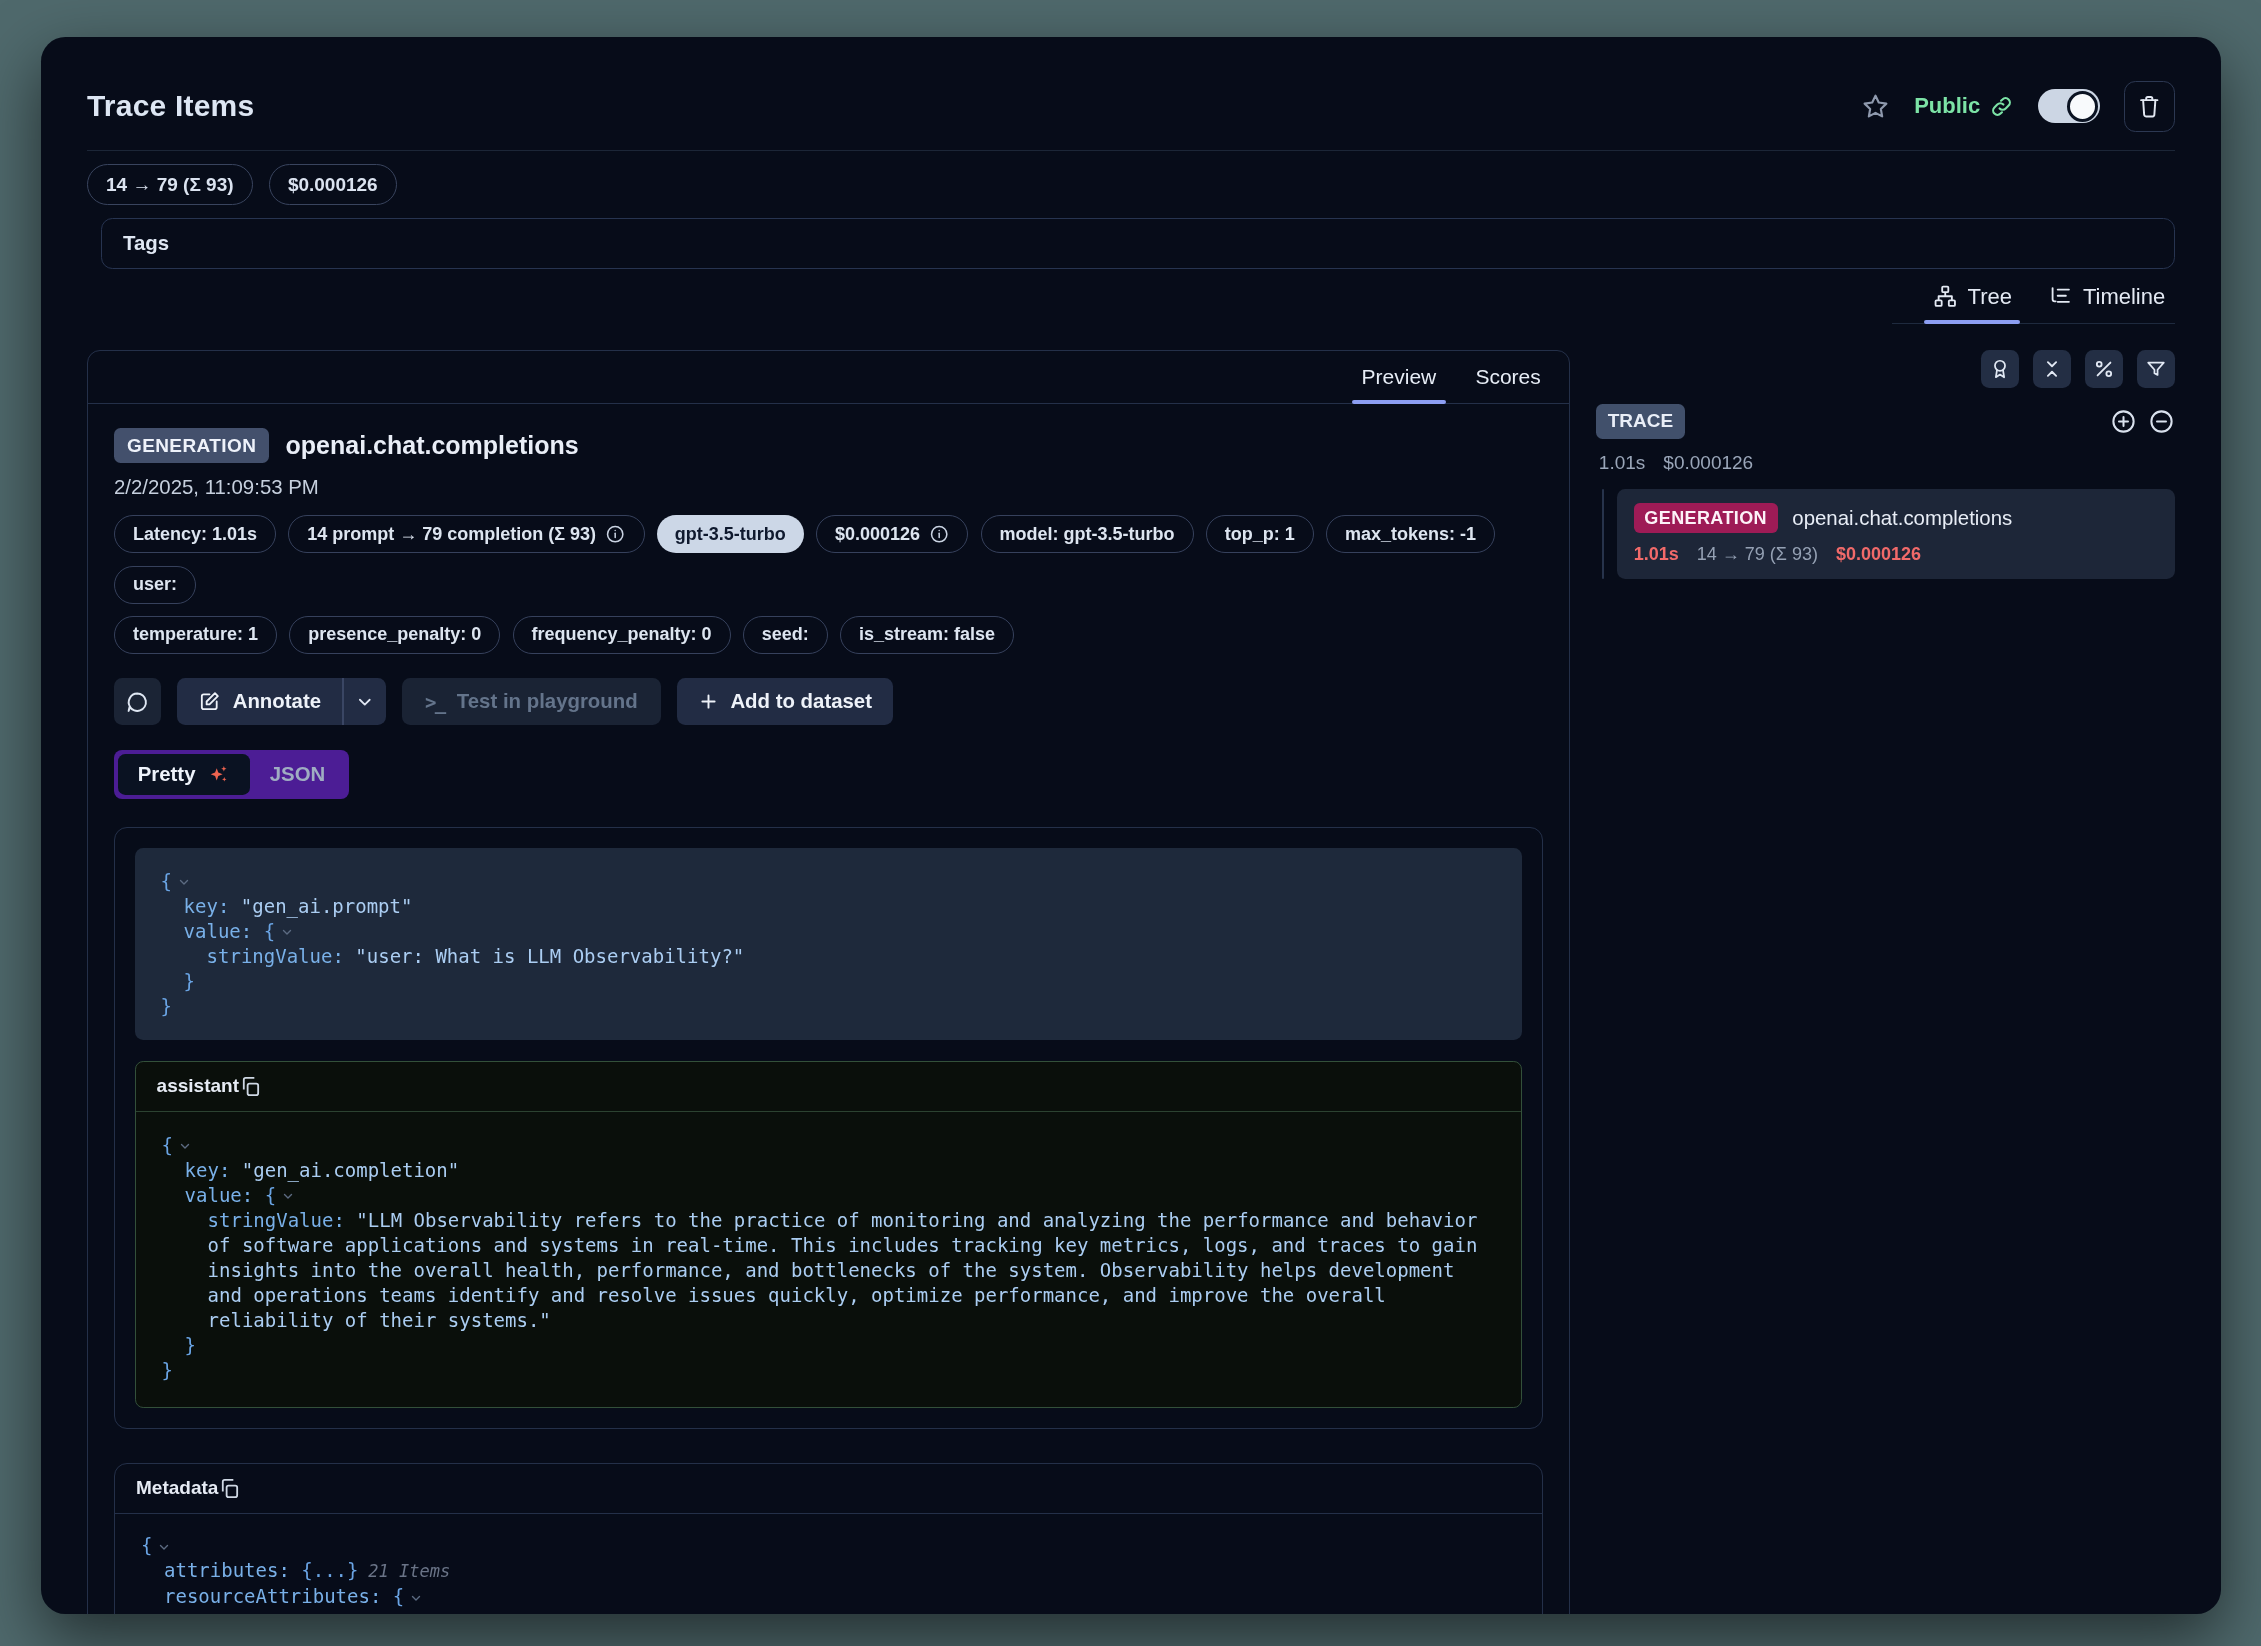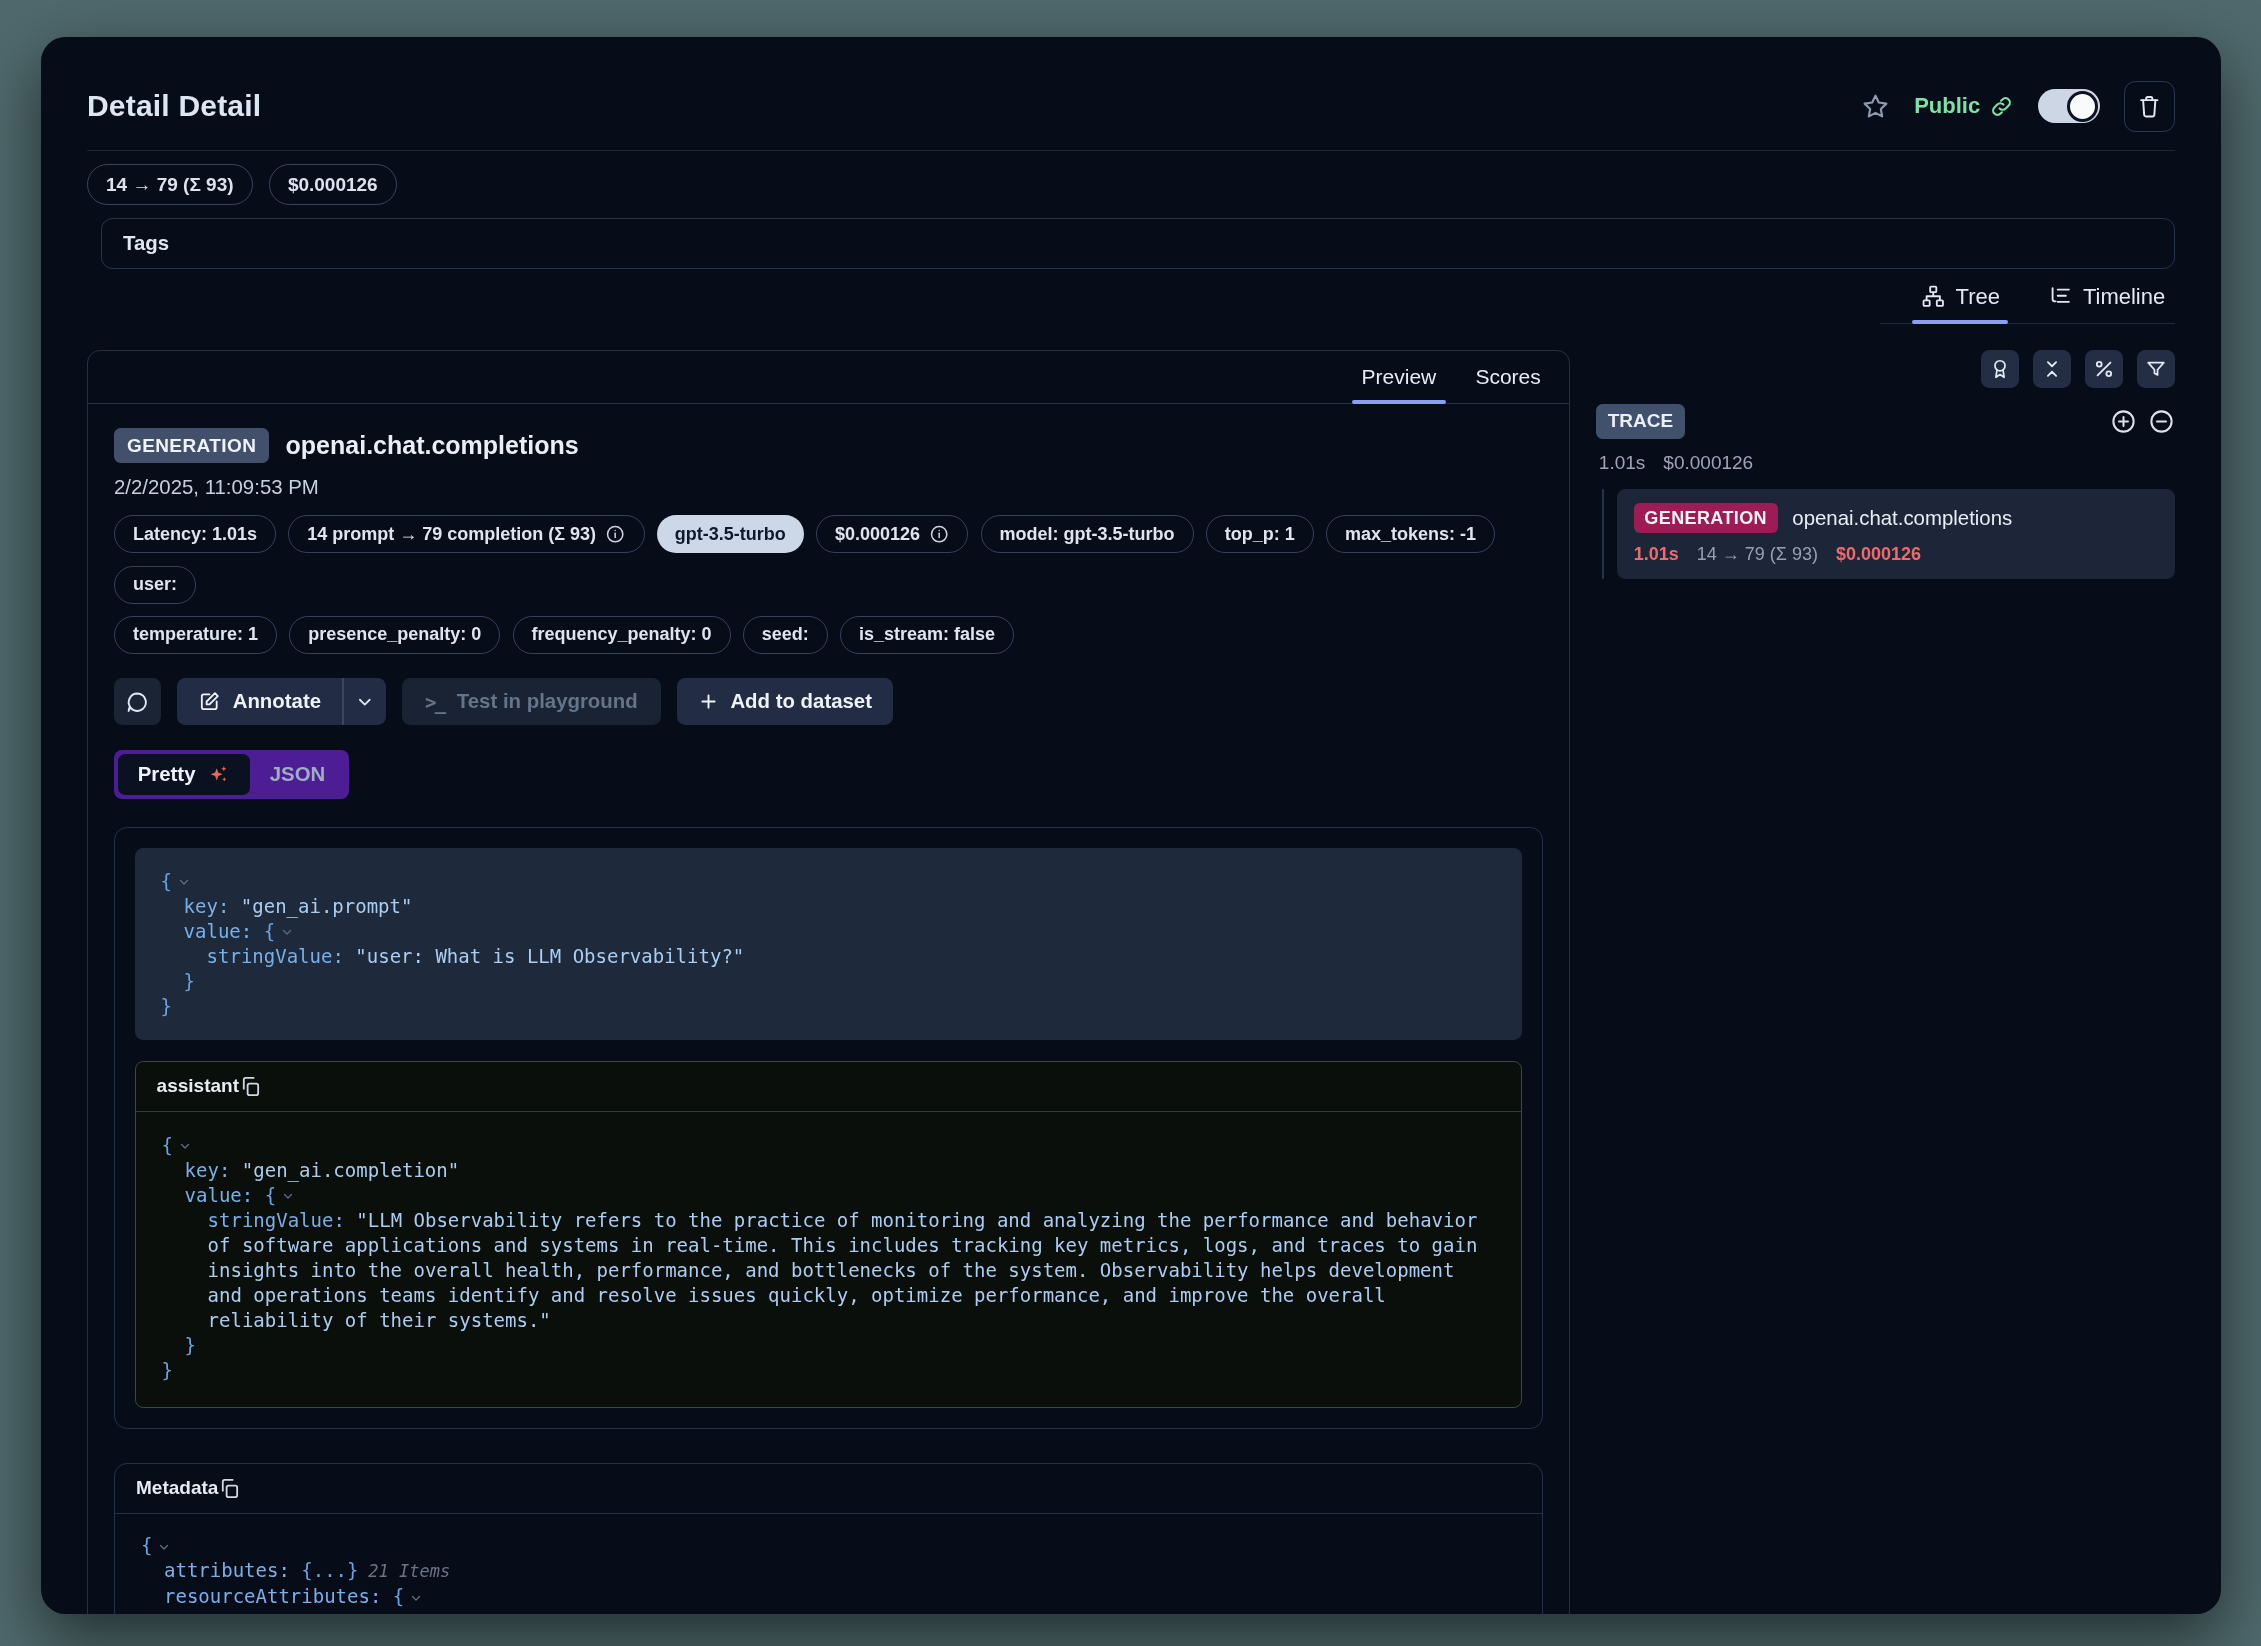--- a/index.html
+++ b/index.html
@@ -20,21 +20,21 @@
              justify-content:center;color:#e2e8f2;cursor:pointer;}
   .hr1{border:0;border-top:1.6px solid #1c2637;margin:21px 0 0;}
   
   .badges-row{display:flex;gap:16.3px;margin-top:13px;}
   .pill{height:39px;padding:0 18px;border:1.6px solid #39445e;border-radius:21px;display:inline-flex;align-items:center;
         font-weight:700;font-size:19px;color:#dbe3f0;}
   .tags-box{margin-top:13px;height:51px;border:1.6px solid #273450;border-radius:11.4px;display:flex;align-items:center;
             padding:0 21px;font-size:20.4px;font-weight:700;color:#dfe7f3;box-sizing:border-box;margin-left:14px;}
   
   .viewtabs-row{display:flex;justify-content:flex-end;margin-top:6.5px;}
-  .viewtabs{display:flex;gap:38px;border-bottom:1.6px solid #1e2a3e;padding:0 4.9px 0 36px;}
+  .viewtabs{display:flex;gap:26px;border-bottom:1.6px solid #1e2a3e;padding:0 4.9px 0 36px;}
   .viewtab{display:flex;align-items:center;gap:10.6px;font-size:22px;color:#e3e9f3;padding:8.2px 4.9px 13px;position:relative;cursor:pointer;}
   .viewtab.active::after{content:"";position:absolute;left:-3.3px;right:-3.3px;bottom:-1.6px;height:4.1px;background:#8c9ef2;border-radius:2.4px;}
   
   .main{display:flex;gap:26px;margin-top:26px;align-items:flex-start;}
   .obs-card{width:1484px;border:1.6px solid #243049;border-radius:13px;min-height:1322px;box-sizing:border-box;}
   .obs-card-header{height:52px;border-bottom:1.6px solid #243049;display:flex;justify-content:flex-end;align-items:stretch;padding-right:8.2px;}
   .ptab{display:flex;align-items:center;font-size:21px;color:#e7edf6;padding:0 19.6px;position:relative;font-weight:500;cursor:pointer;}
   .ptab.active::after{content:"";position:absolute;left:9.8px;right:9.8px;bottom:-1.6px;height:4.1px;background:#8c9ef2;border-radius:2.4px;}
   .obs-body{padding:24.5px 26px 33px;}
   .obs-head{display:flex;align-items:center;gap:16.3px;}
@@ -100,21 +100,21 @@
   .node-name{font-size:20.4px;color:#e8edf6;}
   .node-stats{display:flex;gap:18px;margin-top:10.6px;font-size:18px;font-weight:600;}
   .red{color:#f16a6a;} .gray{color:#95a1b4;font-weight:400;}
 </style>
 </head>
 <body>
 
 <div class="window">
 
   <div class="topbar">
-    <div class="page-title">Detail Detail</div>
+    <div class="page-title">Trace Items</div>
     <div class="top-right">
       <div class="star-btn">
         <span>
           <svg width="29" height="29" viewBox="0 0 24 24" fill="none" stroke="currentColor" stroke-width="1.8" stroke-linejoin="round">
               <path d="M12 3l2.7 5.7 6.3.9-4.6 4.4 1.1 6.2L12 17.3 6.5 20.2l1.1-6.2L3 9.6l6.3-.9z"></path>
             </svg>
         </span>
       </div>
       <div class="public-link">
         <span>Public</span>

